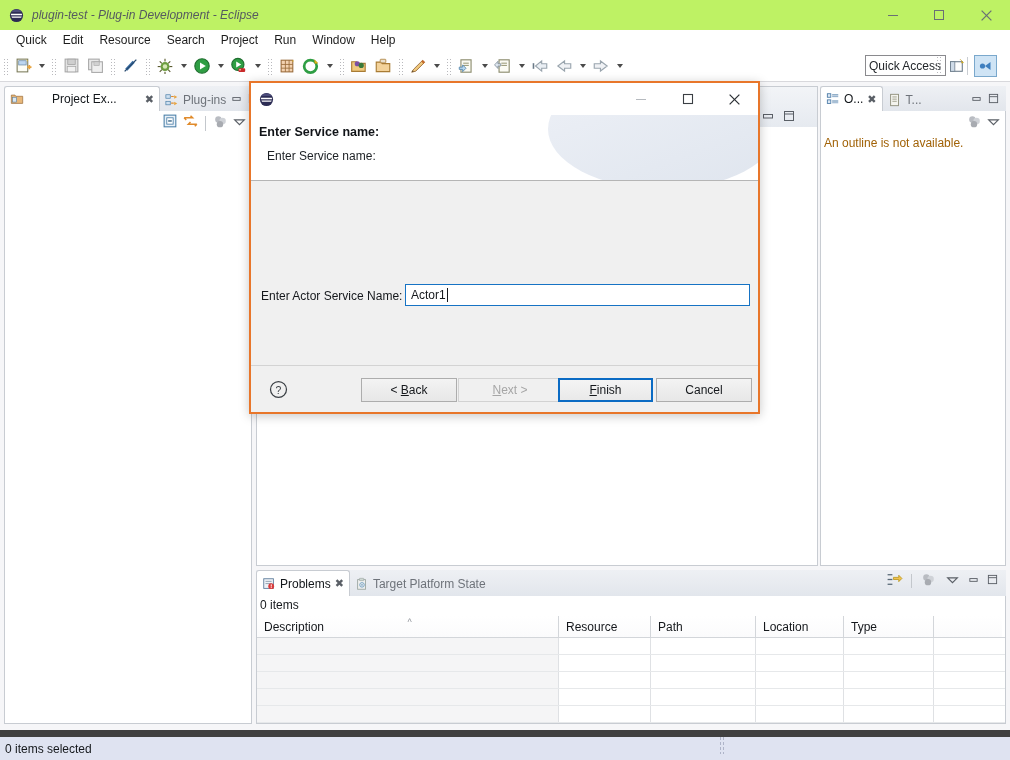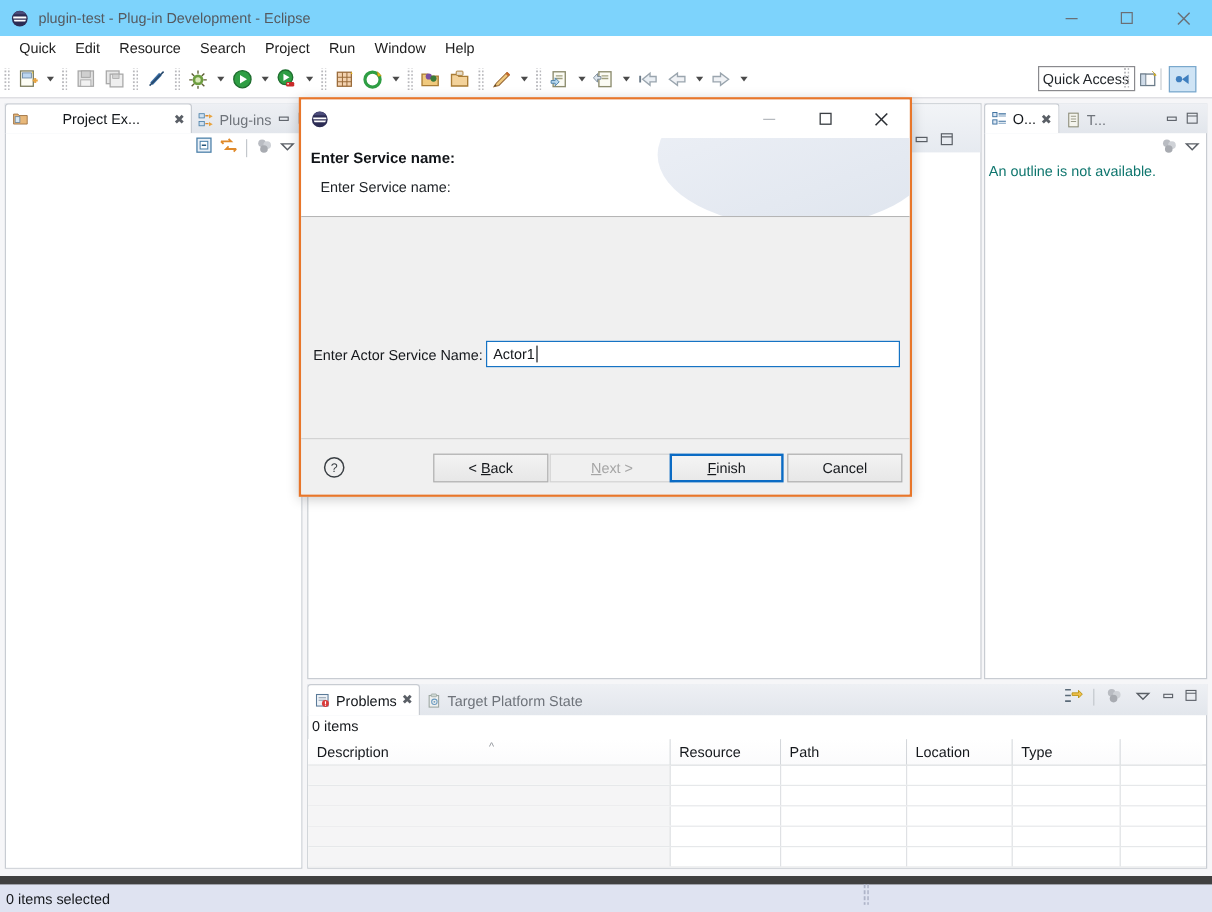--- a/index.html
+++ b/index.html
@@ -11,22 +11,22 @@
     font-family: "Liberation Sans", sans-serif;
     font-size: 12px;
     color: #1a1a1a;
     -webkit-font-smoothing: antialiased;
   }
   #app { position: relative; width: 1010px; height: 760px; background: #f6f6f8; }
 
   
   .titlebar {
     position: absolute; left: 0; top: 0; width: 1010px; height: 30px;
-    background: #7dd3fc;
-    display: flex; align-items: center;
+    background: #bef264;
+    display: flex; align-items: center; font-style: italic;
   }
   .title-icon { margin-left: 9px; margin-right: 8px; display:block; }
   .title-text { font-size: 12px; color: #555a60; }
   .win-ctrls { position: absolute; right: 0; top: 0; height: 30px; display: flex; }
   .win-btn {
     width: 46px; height: 30px; display: flex; align-items: center; justify-content: center;
     color: #6a6f75;
   }
   .win-btn:last-child { width: 48px; }
 
@@ -107,21 +107,21 @@
   
   .right-view {
     position: absolute; left: 820px; top: 86px; width: 186px; height: 480px;
     background: #ffffff; border: 1px solid #c8ccd2;
   }
   .right-tabs {
     position: absolute; left: 820px; top: 86px; width: 186px; height: 25px;
     background: linear-gradient(#eef0f4, #e2e6ec);
     display: flex; align-items: flex-end;
   }
-  .outline-text { position: absolute; left: 824px; top: 136px; font-size: 12px; color: #0f766e; }
+  .outline-text { position: absolute; left: 824px; top: 136px; font-size: 12px; color: #a16207; }
 
   
   .problems-view {
     position: absolute; left: 256px; top: 570px; width: 750px; height: 154px;
     background: #ffffff; border: 1px solid #c8ccd2;
   }
   .problems-tabs {
     position: absolute; left: 256px; top: 570px; width: 750px; height: 26px;
     background: linear-gradient(#eef0f4, #e2e6ec);
     display: flex; align-items: flex-end;

